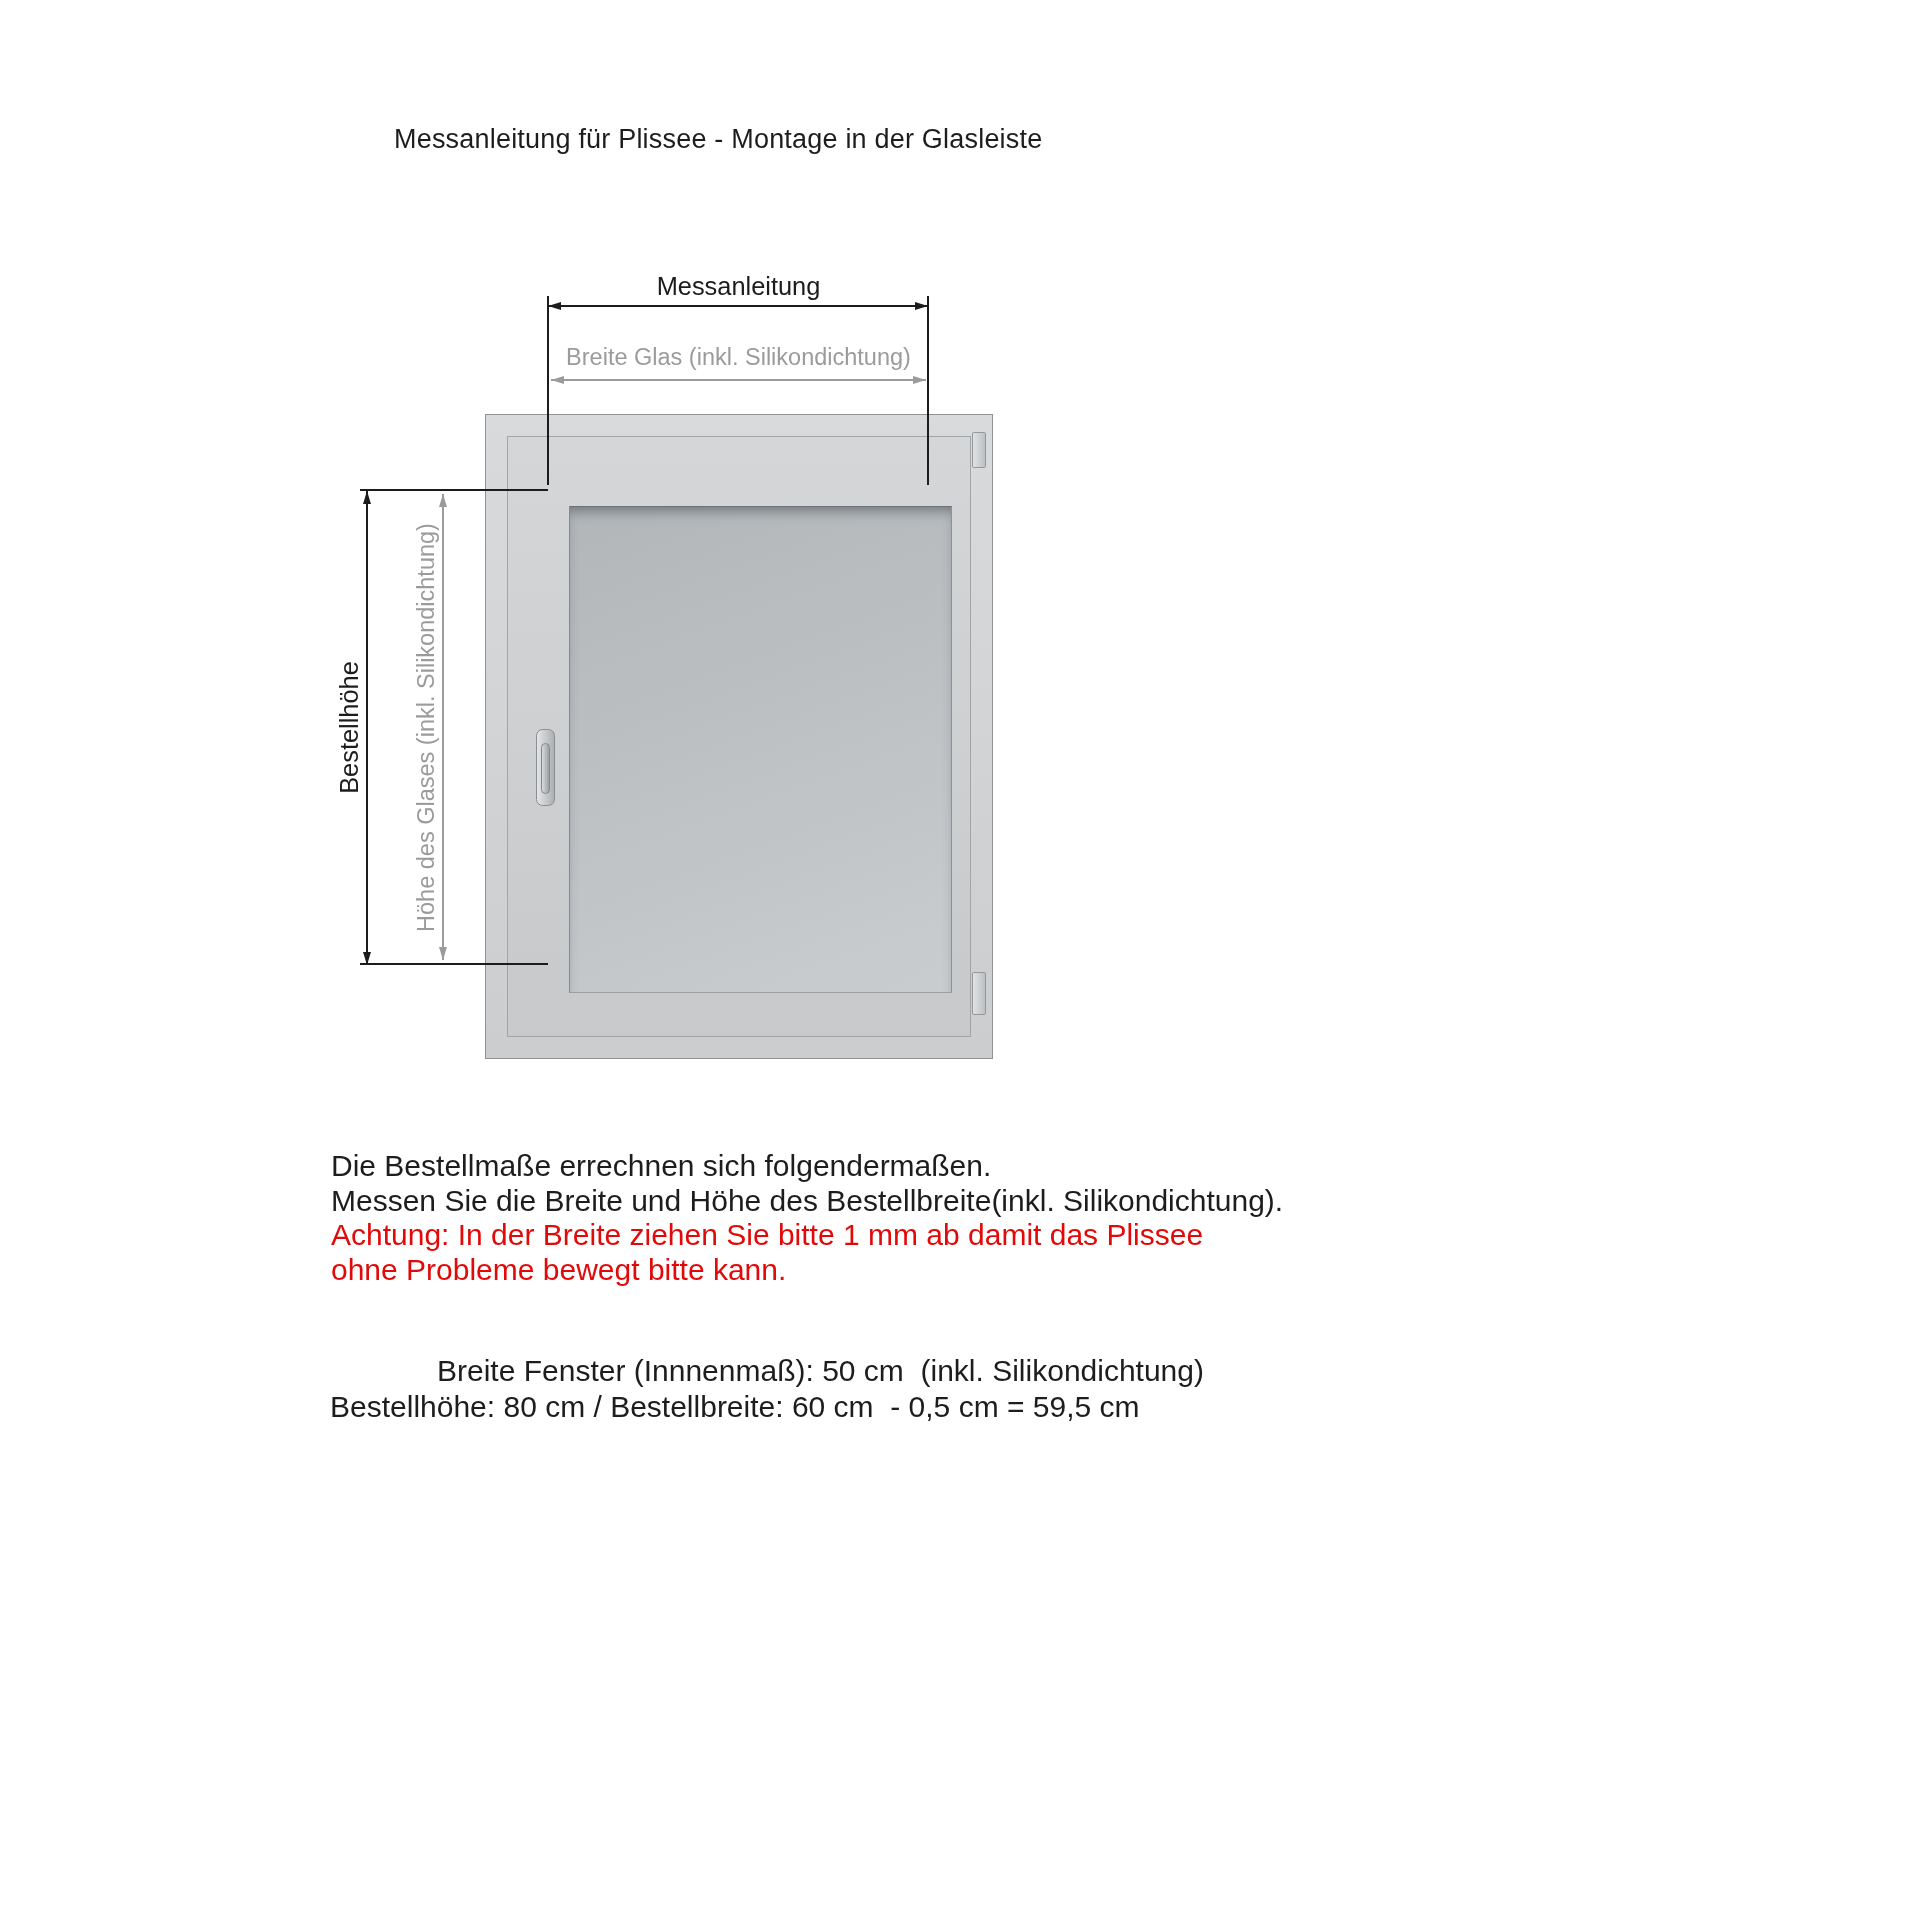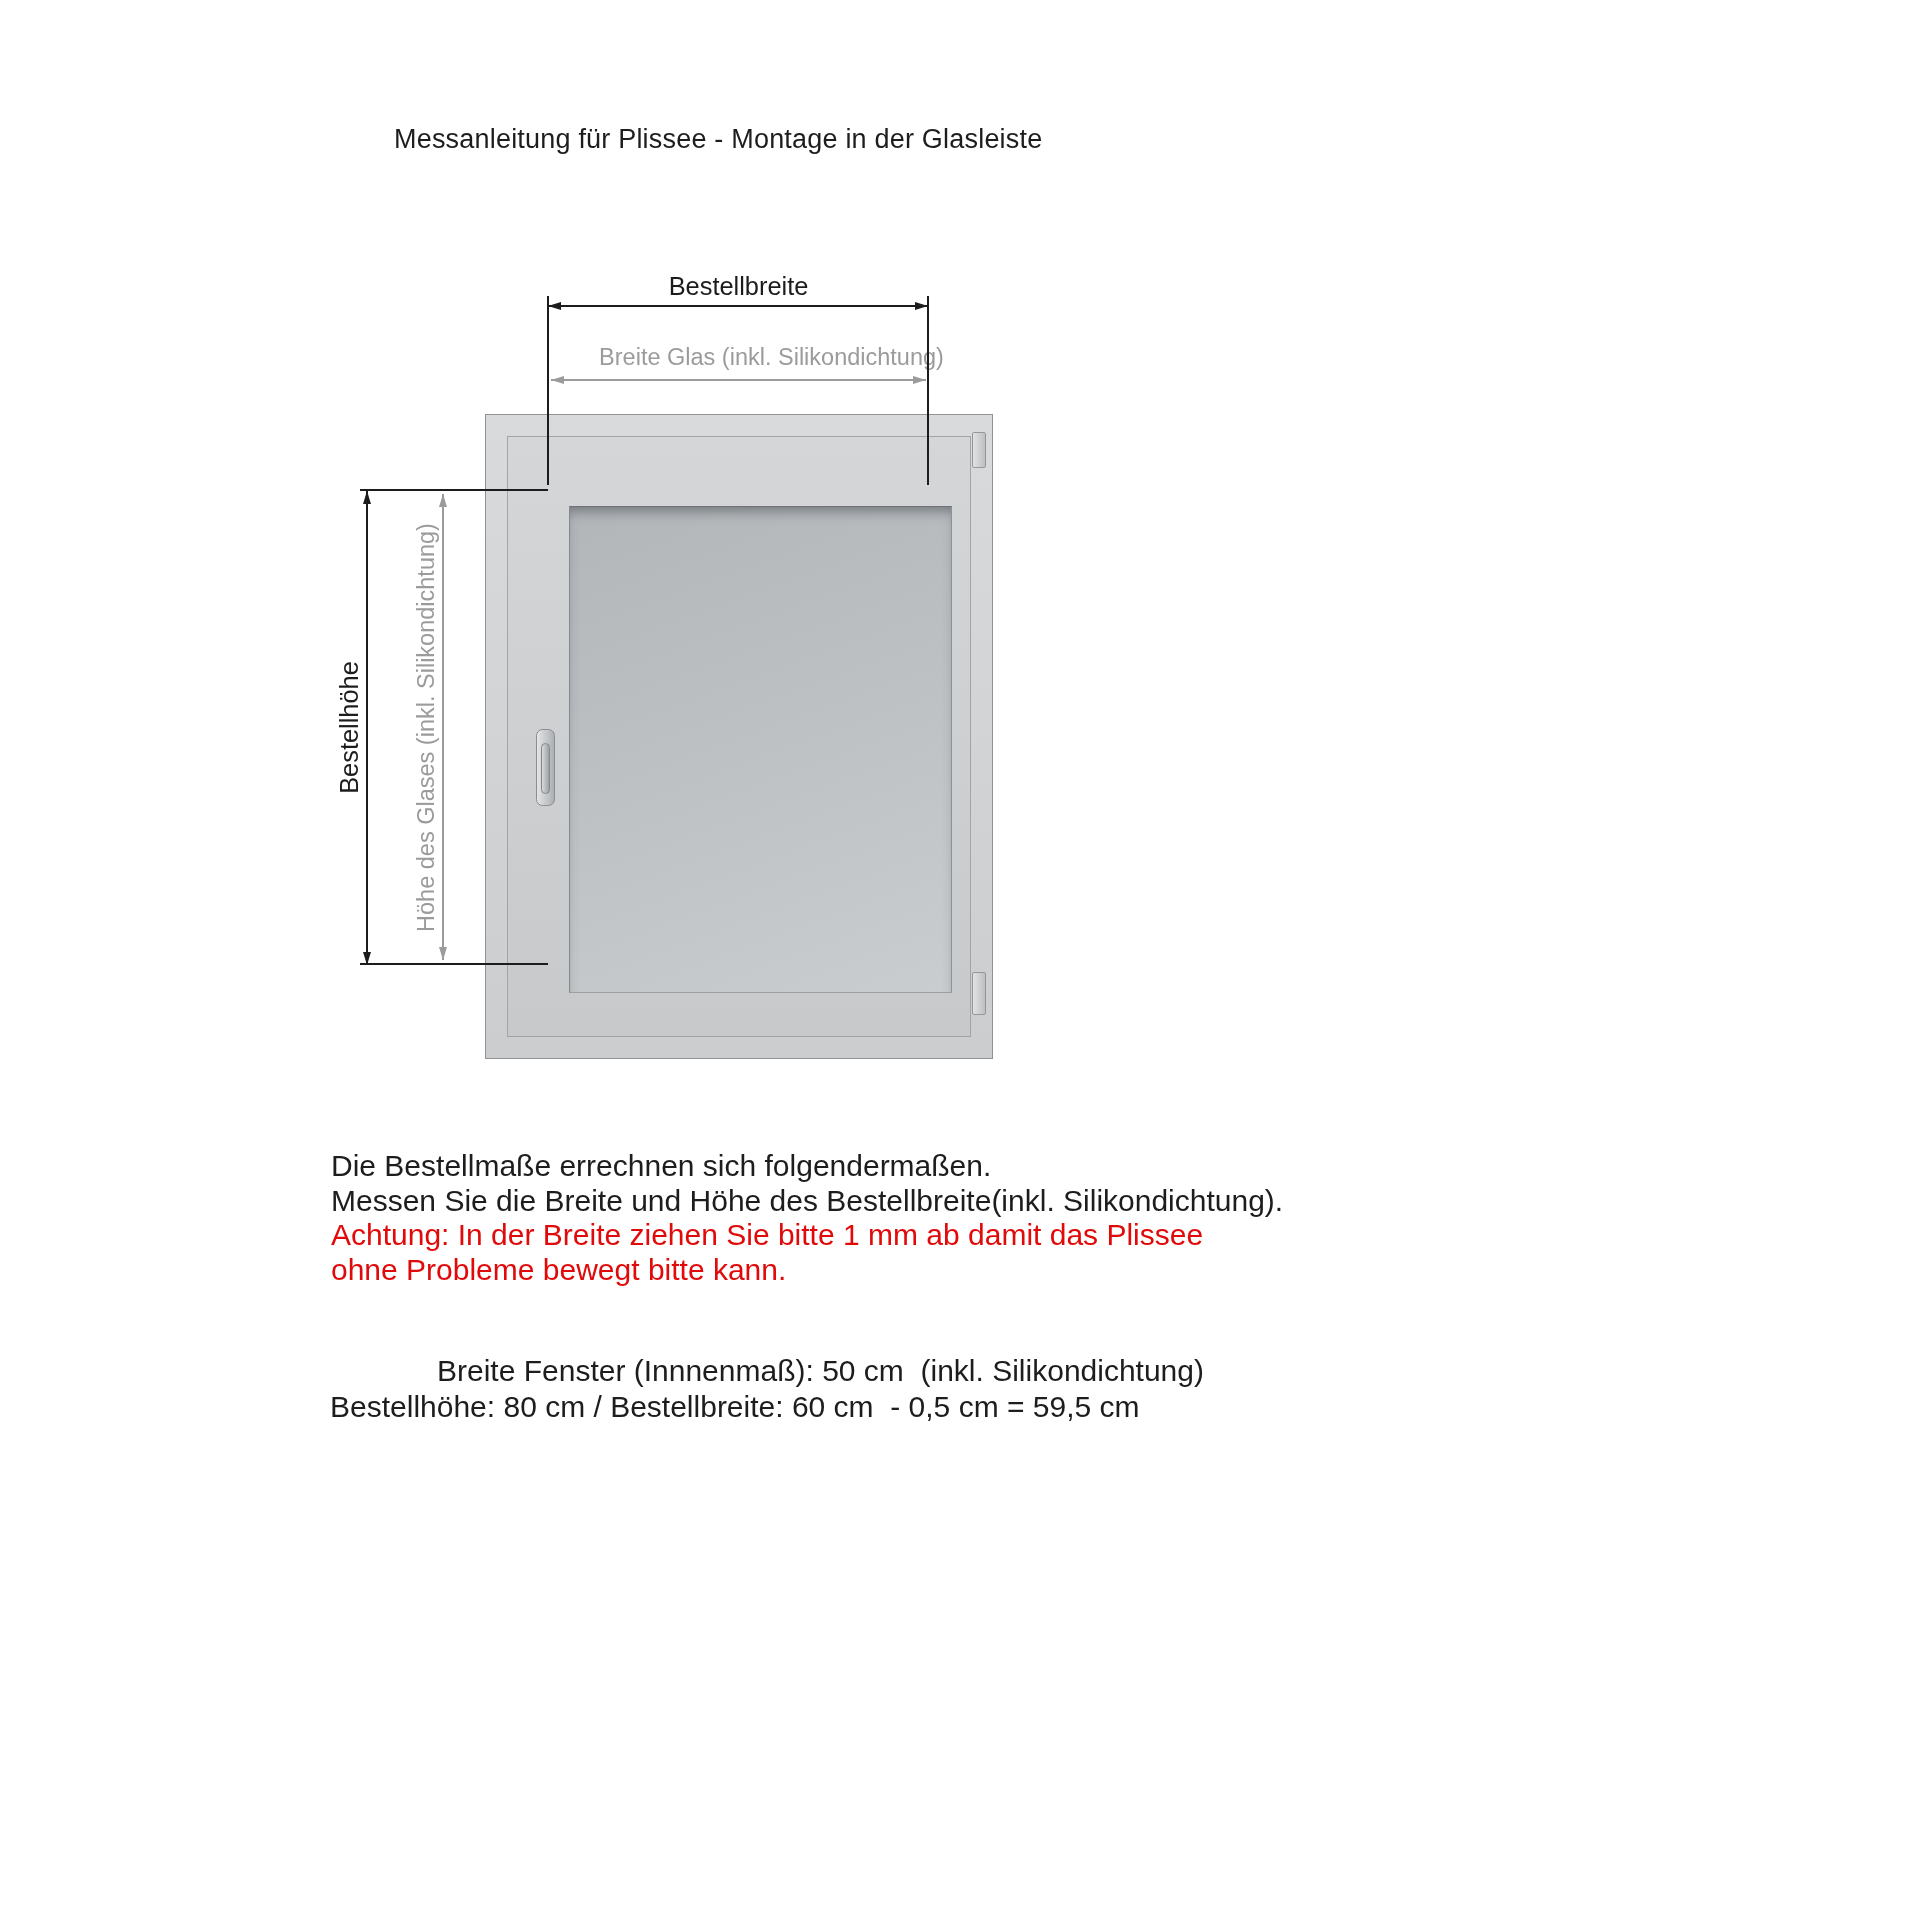--- a/index.html
+++ b/index.html
@@ -111,24 +111,24 @@
     <div class="sash">
       <div class="glass"></div>
       <div class="handle-plate">
         <div class="handle-lever"></div>
       </div>
     </div>
     <div class="hinge hinge-top"></div>
     <div class="hinge hinge-bottom"></div>
   </div>
 
-  <div class="dim dim-label" style="left:549px; top:272px; width:379px;">Bestellbreite</div>
+  <div class="dim dim-label" style="left:549px; top:272px; width:379px;">Messanleitung</div>
   <div class="dim h-arrow black" style="left:548px; top:305px; width:380px;"></div>
 
-  <div class="dim dim-label gray" style="left:549px; top:344px; width:379px;padding-left:33px;">Breite Glas (inkl. Silikondichtung)</div>
+  <div class="dim dim-label gray" style="left:549px; top:344px; width:379px;">Breite Glas (inkl. Silikondichtung)</div>
   <div class="dim h-arrow gray" style="left:551px; top:379px; width:375px;"></div>
 
   <div class="dim ext-line" style="left:547px; top:296px; width:1.9px; height:189px;"></div>
   <div class="dim ext-line" style="left:927px; top:296px; width:1.9px; height:189px;"></div>
 
   <div class="dim dim-label v-label" style="left:236px; top:713px; width:226px;">Bestellhöhe</div>
   <div class="dim v-arrow black" style="left:366px; top:491px; height:474px;"></div>
 
   <div class="dim dim-label gray v-label" style="left:181px; top:714px; width:490px;">Höhe des Glases (inkl. Silikondichtung)</div>
   <div class="dim v-arrow gray" style="left:442px; top:494px; height:466px;"></div>

